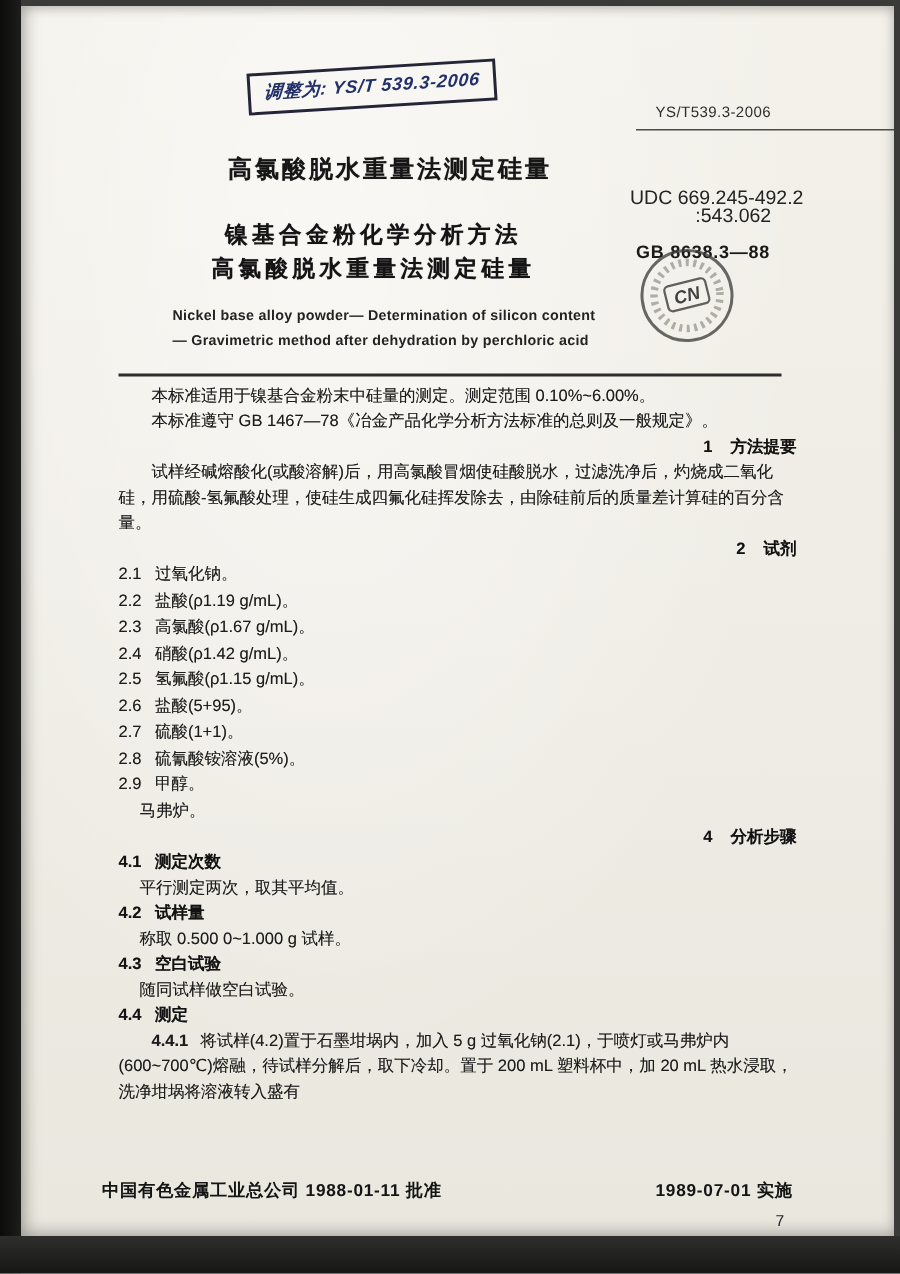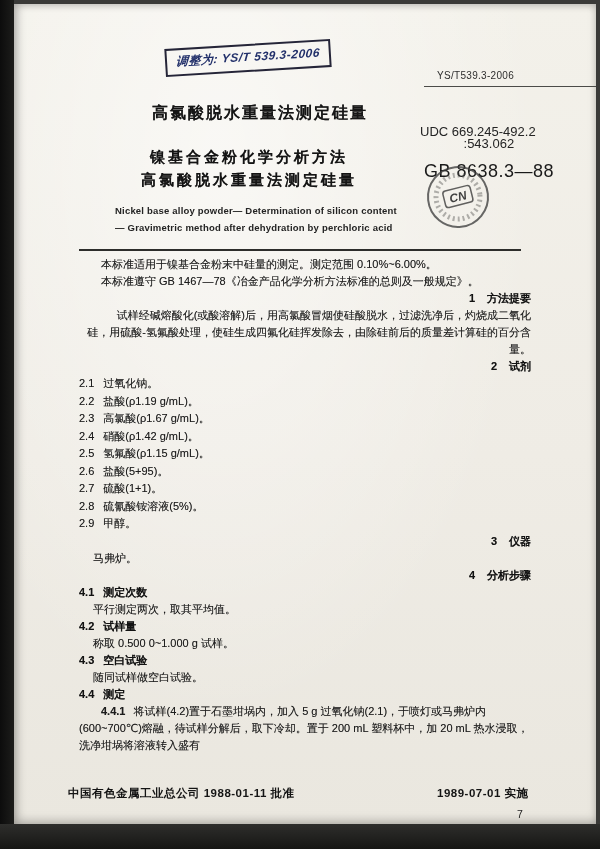--- a/index.html
+++ b/index.html
@@ -27,42 +27,42 @@
   .stamp span{display:inline-block;font-style:italic;transform:skewX(-8deg);letter-spacing:0.5px;font-weight:bold;}
   .corner-ref{position:absolute;left:423px;top:66px;font-size:10px;color:#2e2e2e;letter-spacing:0.3px;}
   .corner-rule{position:absolute;left:410px;top:82px;width:172px;height:1px;background:#4b4b48;}
   .nat-std{
     position:absolute;left:138px;top:99px;
     font-size:16px;font-weight:bold;letter-spacing:2px;color:#161616;
     text-shadow:0 0 0.5px rgba(0,0,0,0.5);
   }
   .udc{position:absolute;left:406px;top:122px;font-size:13px;color:#242424;line-height:12px;text-align:center;}
   .udc .l2{padding-left:22px;}
-  .std-no{position:absolute;left:410px;top:157px;font-size:18px;font-weight:normal;color:#1a1a1a;letter-spacing:0.5px;}
+  .std-no{position:absolute;left:410px;top:157px;font-size:12px;font-weight:bold;color:#1a1a1a;letter-spacing:0.5px;}
   .cn-title{position:absolute;left:20px;top:141px;width:430px;text-align:center;
     font-size:15px;font-weight:bold;letter-spacing:3px;color:#141414;line-height:23px;
     text-shadow:0 0 0.5px rgba(0,0,0,0.55);}
   .en-title{position:absolute;left:101px;top:198px;font-size:9.5px;font-weight:bold;color:#232323;line-height:17px;letter-spacing:0.2px;}
   .seal{position:absolute;left:410px;top:159px;width:68px;height:68px;transform:rotate(-6deg);opacity:0.9;}
   .hrule{position:absolute;left:65px;top:245px;width:442px;height:2px;background:#2d2d2b;}
   .content{
     position:absolute;left:65px;top:252px;width:452px;
     font-size:11px;line-height:17px;color:#1c1c1c;
     text-shadow:0 0 0.4px rgba(0,0,0,0.4);
   }
   .content p, .content div{margin:0;}
   .indent{text-indent:22px;}
   .sub-ind{padding-left:14px;}
   .sec-h{font-weight:bold;color:#121212;text-align:right;}
   .sec-h .no{display:inline-block;margin-right:12px;}
   .sub-h{font-weight:bold;color:#121212;}
   .sub-h .no{display:inline-block;margin-right:9px;}
   .reagents{line-height:17.5px;}
   .reagent .num{display:inline-block;margin-right:9px;}
-  .mt1{margin-top:1px;} .mt2{margin-top:2px;text-align:right;} .mt3{margin-top:3px;}
+  .mt1{margin-top:1px;} .mt2{margin-top:2px;} .mt3{margin-top:3px;}
   .mt4{margin-top:4px;} .mt5{margin-top:5px;} .mt6{margin-top:6px;}
   .mt13{margin-top:13px;} .mt21{margin-top:21px;}
   .p441 .no{font-weight:bold;margin-right:8px;}
   .footer-left{position:absolute;left:54px;top:782px;font-size:11.5px;font-weight:bold;color:#141414;letter-spacing:0.5px;}
   .footer-right{position:absolute;left:423px;top:782px;font-size:11.5px;font-weight:bold;color:#141414;letter-spacing:0.5px;}
   .page-num{position:absolute;left:503px;top:804px;font-size:10.5px;color:#222;}
 </style>
 </head>
 <body>
 
@@ -124,23 +124,20 @@
         <div class="reagent"><span class="num">2.2</span><span>盐酸(ρ1.19 g/mL)。</span></div>
         <div class="reagent"><span class="num">2.3</span><span>高氯酸(ρ1.67 g/mL)。</span></div>
         <div class="reagent"><span class="num">2.4</span><span>硝酸(ρ1.42 g/mL)。</span></div>
         <div class="reagent"><span class="num">2.5</span><span>氢氟酸(ρ1.15 g/mL)。</span></div>
         <div class="reagent"><span class="num">2.6</span><span>盐酸(5+95)。</span></div>
         <div class="reagent"><span class="num">2.7</span><span>硫酸(1+1)。</span></div>
         <div class="reagent"><span class="num">2.8</span><span>硫氰酸铵溶液(5%)。</span></div>
         <div class="reagent"><span class="num">2.9</span><span>甲醇。</span></div>
       </div>
 
-      <div class="sec-h mt4">
-        <span class="no">3</span><span>仪器</span>
-      </div>
       <div class="sub-ind mt3">马弗炉。</div>
 
       <div class="sec-h mt6">
         <span class="no">4</span><span>分析步骤</span>
       </div>
 
       <div class="sub-h mt5">
         <span class="no">4.1</span><span>测定次数</span>
       </div>
       <div class="sub-ind">平行测定两次，取其平均值。</div>

